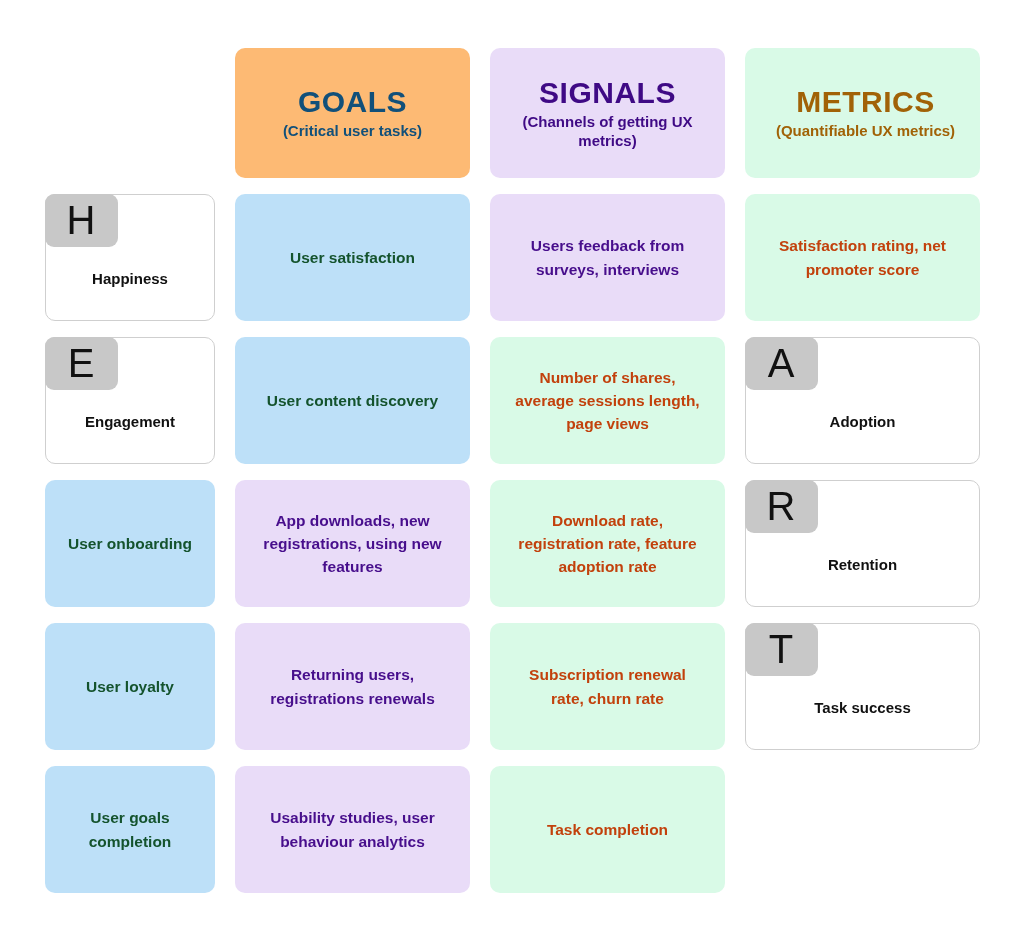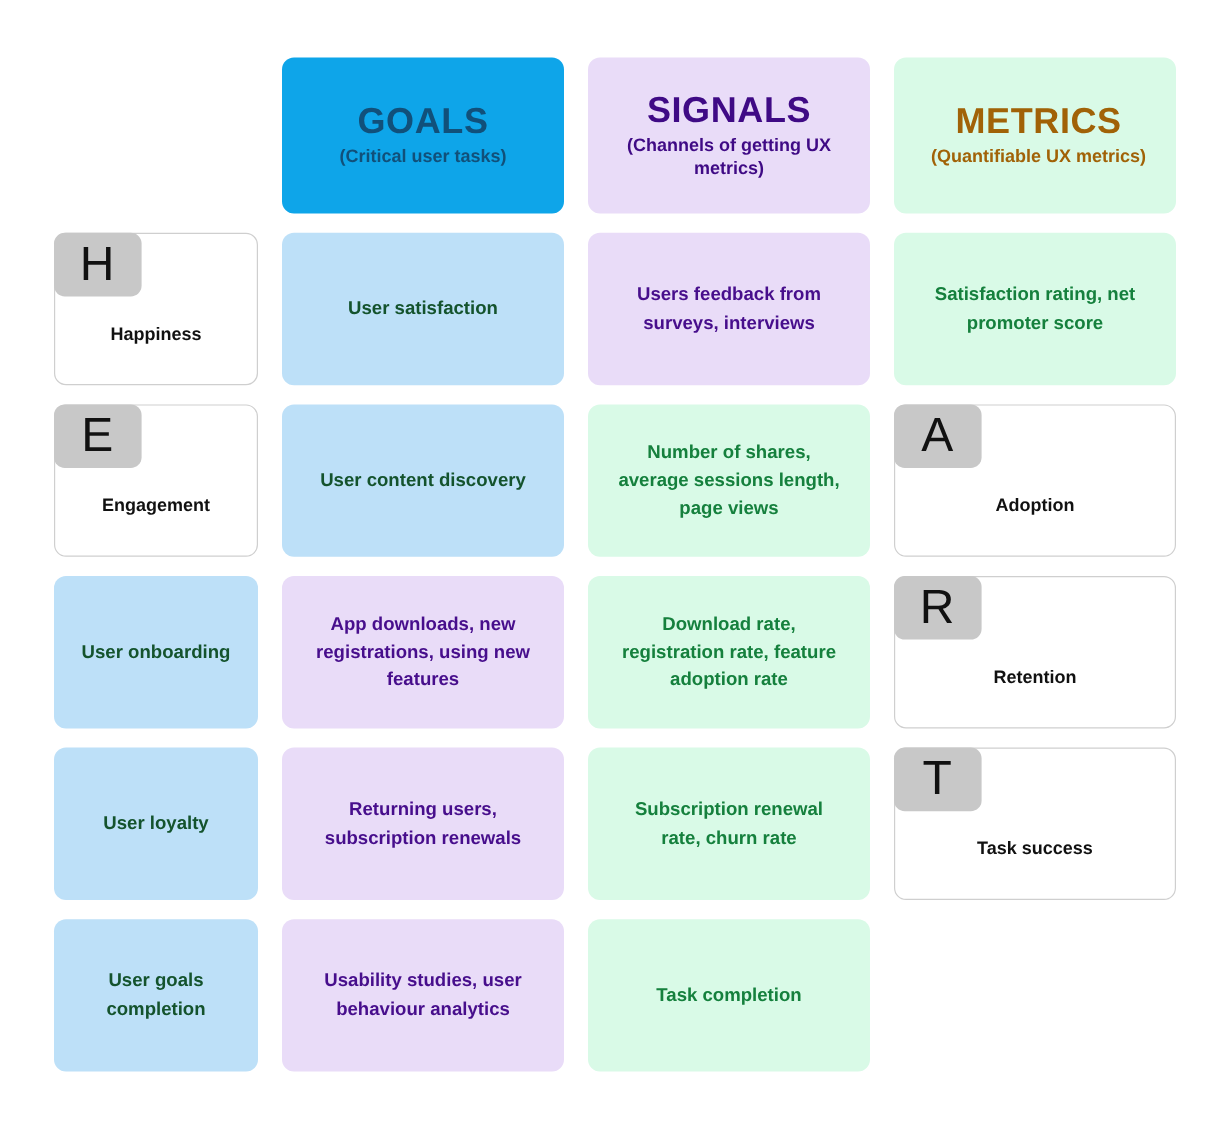--- a/index.html
+++ b/index.html
@@ -59,22 +59,22 @@
     justify-content: center;
     text-align: center;
     font-size: 15.5px;
     font-weight: 600;
     line-height: 1.5;
     padding: 10px 22px;
     box-sizing: border-box;
   }
   .c-goals   { background: #bde0f8; color: #14532d; }
   .c-signals { background: #e9dcf8; color: #470e8c; }
-  .c-metrics { background: #d9fae7; color: #15803d; }
-  .h-goals   { background: #0ea5e9; color: #11507a; }
+  .c-metrics { background: #d9fae7; color: #c2410c; }
+  .h-goals   { background: #fdba74; color: #11507a; }
   .h-signals { background: #e9dcf8; color: #3f0a85; }
   .h-metrics { background: #d9fae7; color: #a16207; padding-left: 24px; }
 
   
   .h-card {
     position: relative;
     background: #ffffff;
     border: 1.5px solid #cfcfcf;
     border-radius: 10px;
     box-sizing: border-box;
@@ -153,21 +153,21 @@
     </div>
     <div class="cell c-goals">User onboarding</div>
     <div class="cell c-signals">App downloads, new registrations, using new features</div>
     <div class="cell c-metrics">Download rate, registration rate, feature adoption rate</div>
 
     <div class="h-card">
       <div class="letter-badge">R</div>
       <div class="h-label">Retention</div>
     </div>
     <div class="cell c-goals">User loyalty</div>
-    <div class="cell c-signals">Returning users, subscription renewals</div>
+    <div class="cell c-signals">Returning users, registrations renewals</div>
     <div class="cell c-metrics">Subscription renewal rate, churn rate</div>
 
     <div class="h-card">
       <div class="letter-badge">T</div>
       <div class="h-label">Task success</div>
     </div>
     <div class="cell c-goals">User goals completion</div>
     <div class="cell c-signals">Usability studies, user behaviour analytics</div>
     <div class="cell c-metrics">Task completion</div>
 

